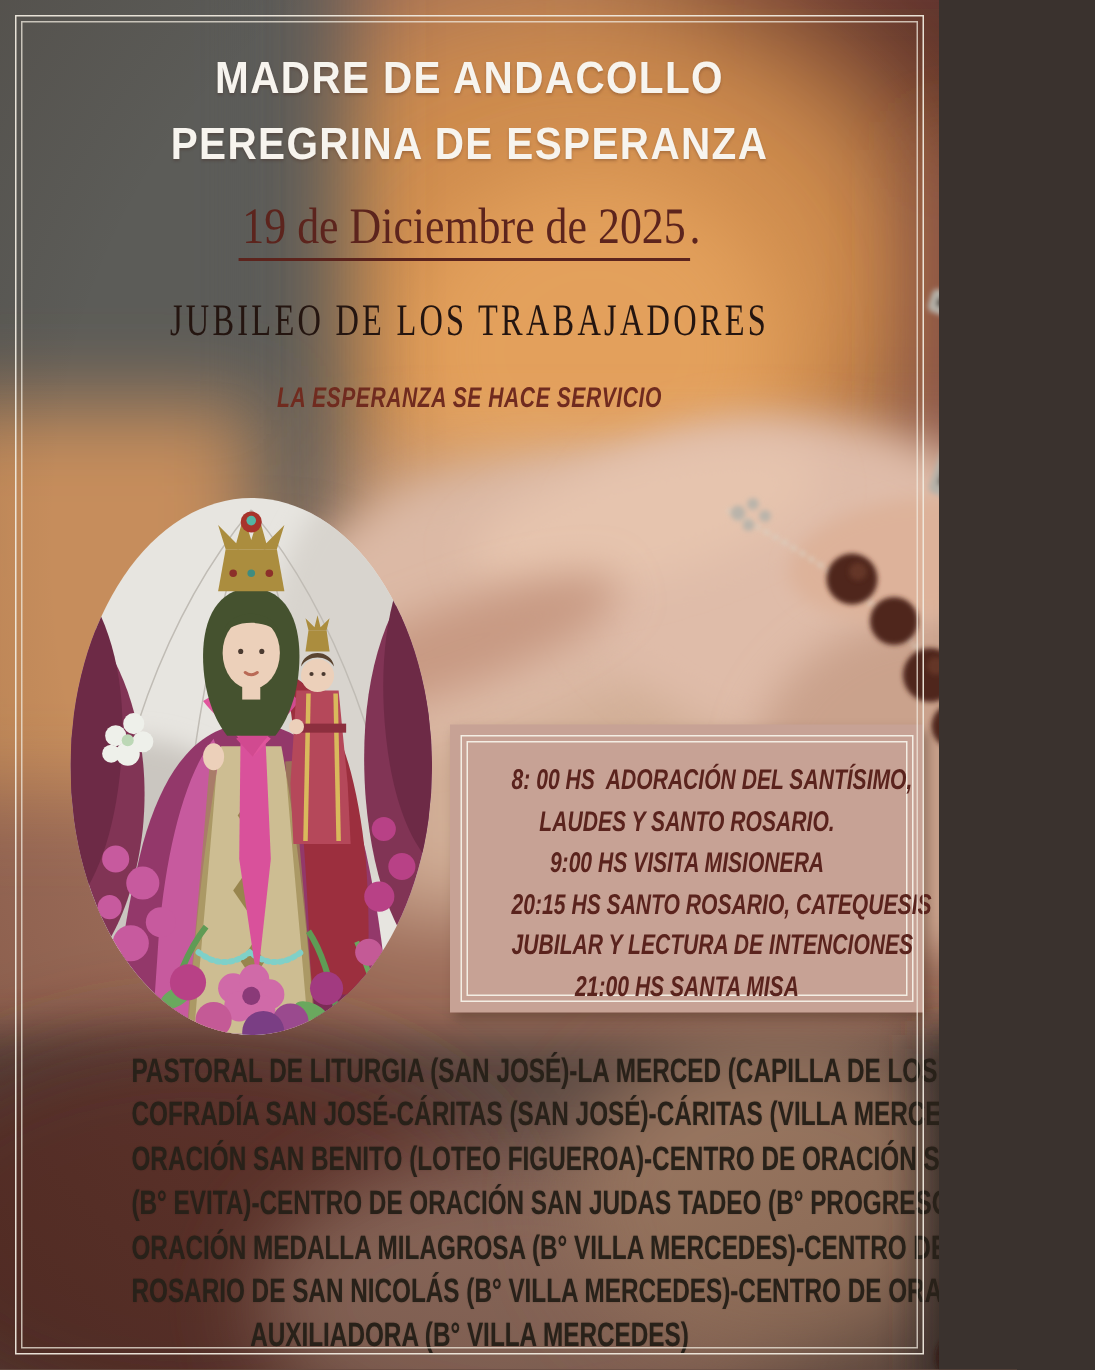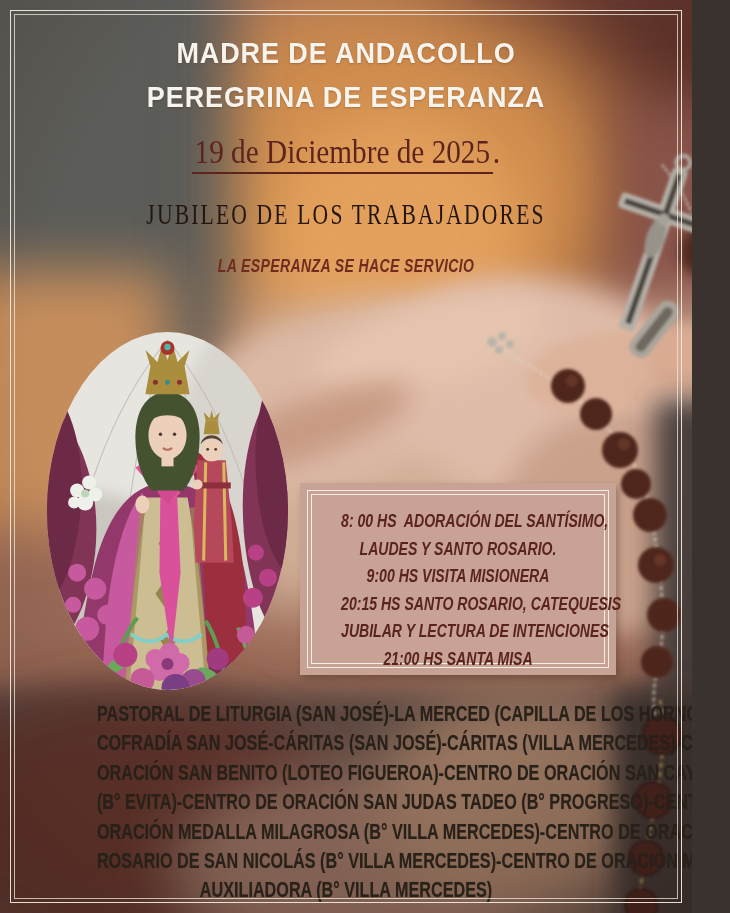--- a/index.html
+++ b/index.html
@@ -1,18 +1,18 @@
 <!DOCTYPE html>
 <html><head>
 <meta charset="utf-8">
 <style>
   html,body{margin:0;padding:0;background:#3a322e;}
   *{box-sizing:border-box;}
   .poster{
-    position:relative;width:692px;height:913px;overflow:hidden;
+    position:relative;width:626px;height:913px;overflow:hidden;
     background:#96675​4;background-color:#966754;
     font-family:"Liberation Sans",sans-serif;
   }
   .bg{position:absolute;left:0;top:0;width:730px;height:913px;z-index:0;}
   .frame{position:absolute;pointer-events:none;z-index:6;border:1px solid rgba(240,234,222,.95);}
   .frame.outer{inset:10px;}
   .frame.inner{inset:14px;border-color:rgba(240,234,222,.75);}
   .layer{position:absolute;left:0;right:0;text-align:center;z-index:4;transform-origin:50% 50%;}
   .title{
     top:31px;color:#f7f4ee;font-weight:bold;font-size:30px;line-height:44px;

